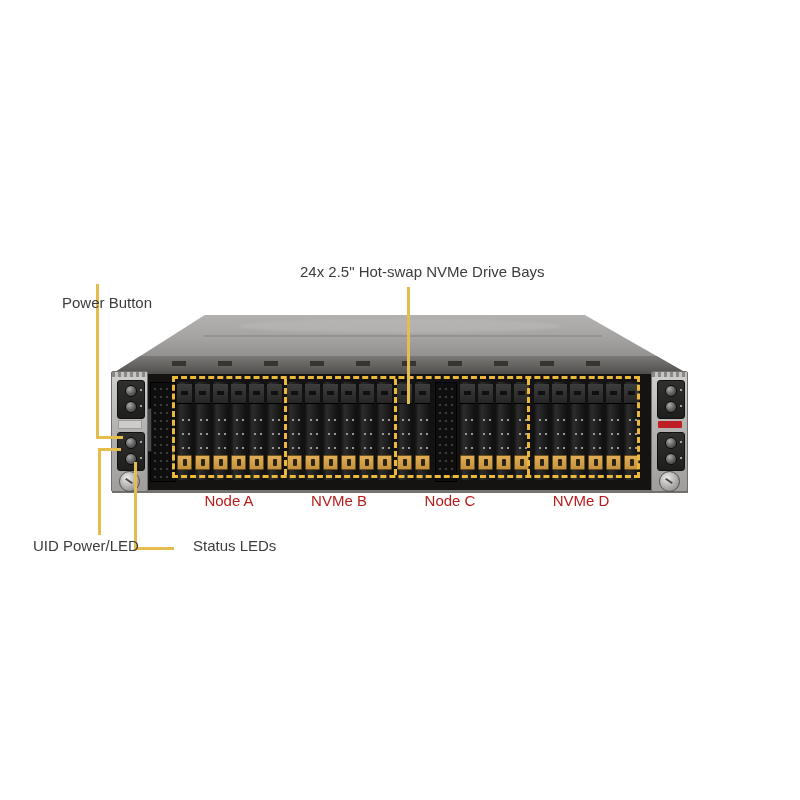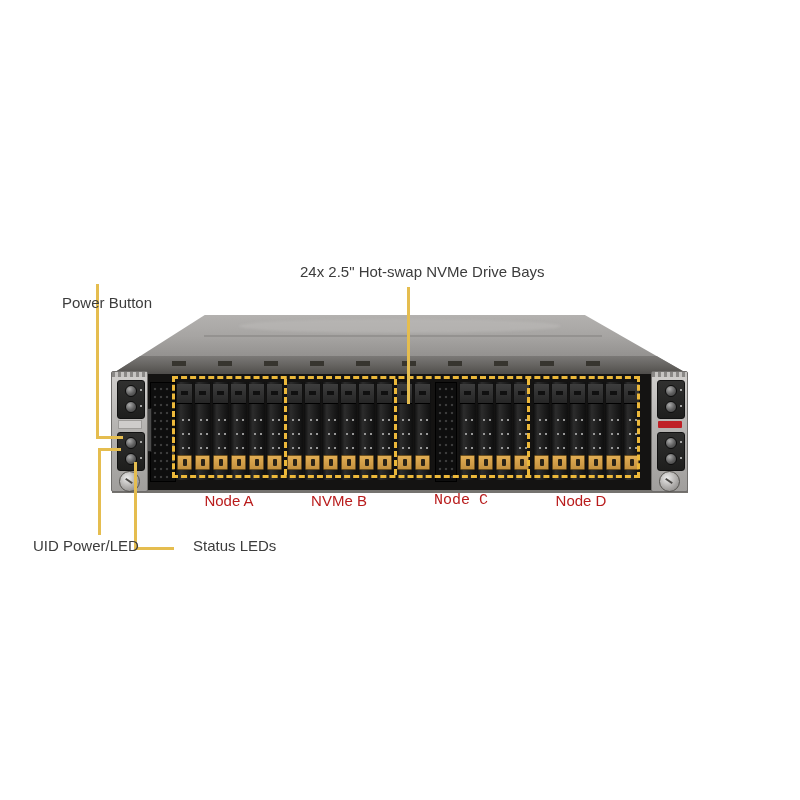--- a/index.html
+++ b/index.html
@@ -74,21 +74,21 @@
   .led-dot{position:absolute;right:-6px;top:3px;width:2px;height:2px;background:#cfcfcf;border-radius:50%;}
   .ear-plate{position:absolute;left:6px;top:48px;width:24px;height:9px;background:#cecccb;border:1px solid #9d9b99;box-sizing:border-box;}
   .ear-logo{position:absolute;left:6px;top:49px;width:24px;height:7px;background:#bf2026;border-radius:1px;}
   .thumbscrew{position:absolute;left:7px;top:99px;width:19px;height:19px;border-radius:50%;border:1px solid #55534f;
     background:radial-gradient(circle at 38% 32%,#ececec 0%,#b9b7b5 45%,#7d7b79 100%);}
   .thumbscrew::after{content:"";position:absolute;left:5px;top:8px;width:8px;height:2px;background:#4a4845;transform:rotate(35deg);}
   
   .node-pull{position:absolute;left:146px;top:408px;width:4px;height:42px;background:#4a4a4a;border:1px solid #1c1c1c;z-index:2;}
   
   .node-label{position:absolute;top:492px;transform:translateX(-50%);font-size:15px;color:#b91c1c;z-index:9;white-space:nowrap;}
-  .node-a{left:229px;} .node-b{left:339px;} .node-c{left:461px;font-family:Liberation Mono, monospace;} .node-d{left:581px;}
+  .node-a{left:229px;} .node-b{left:339px;} .node-c{left:450px;} .node-d{left:581px;}
 </style>
 </head>
 <body>
 
 <div class="canvas">
 
   <div class="callout-label lbl-power">Power Button</div>
   <div class="callout-label lbl-nvme">24x 2.5" Hot-swap NVMe Drive Bays</div>
   <div class="callout-label lbl-uid">UID Power/LED</div>
   <div class="callout-label lbl-status">Status LEDs</div>
@@ -343,15 +343,15 @@
       <div class="ctl-btn">
           <span class="led-dot"></span>
         </div>
     </div>
     <div class="thumbscrew"></div>
   </div>
 
   <div class="node-label node-a">Node A</div>
   <div class="node-label node-b">NVMe B</div>
   <div class="node-label node-c">Node C</div>
-  <div class="node-label node-d">Node D</div>
+  <div class="node-label node-d">NVMe D</div>
 
 </div>
 
 </body></html>

